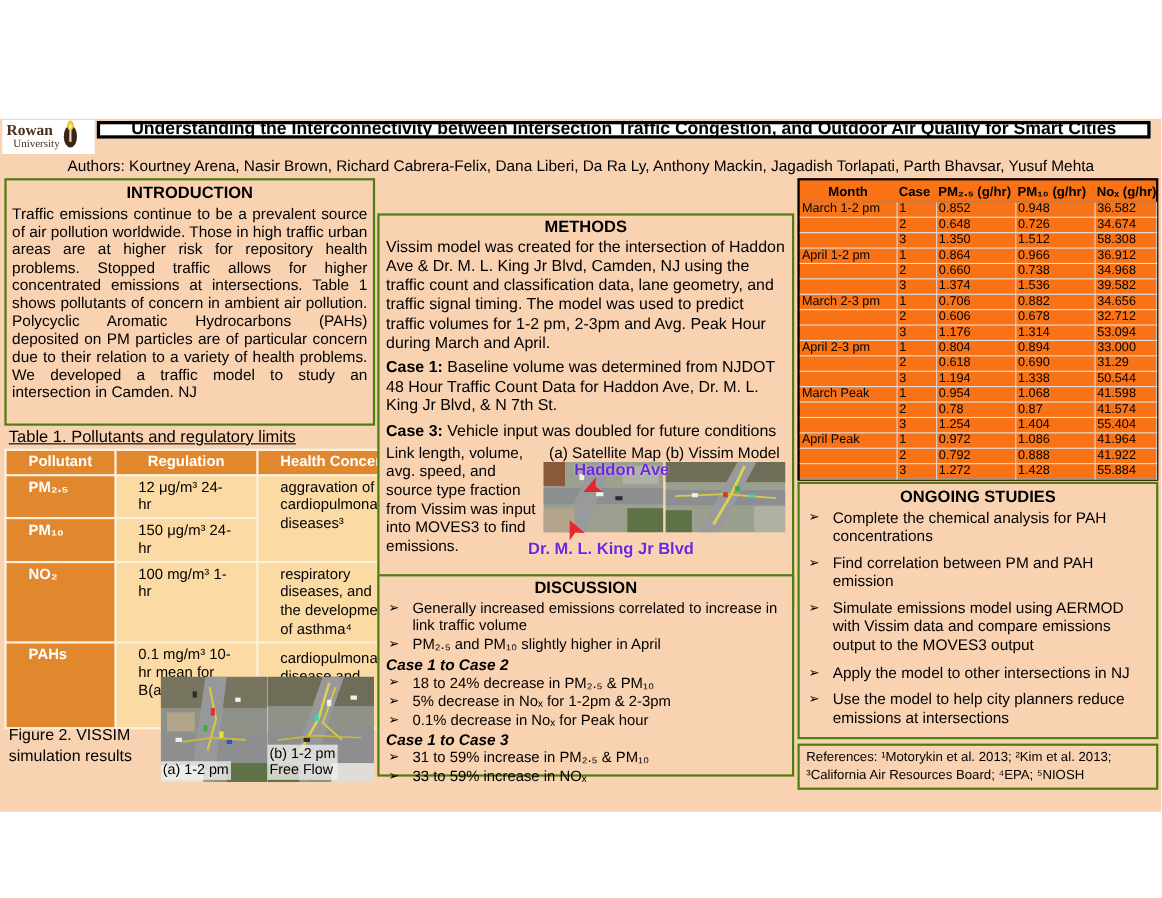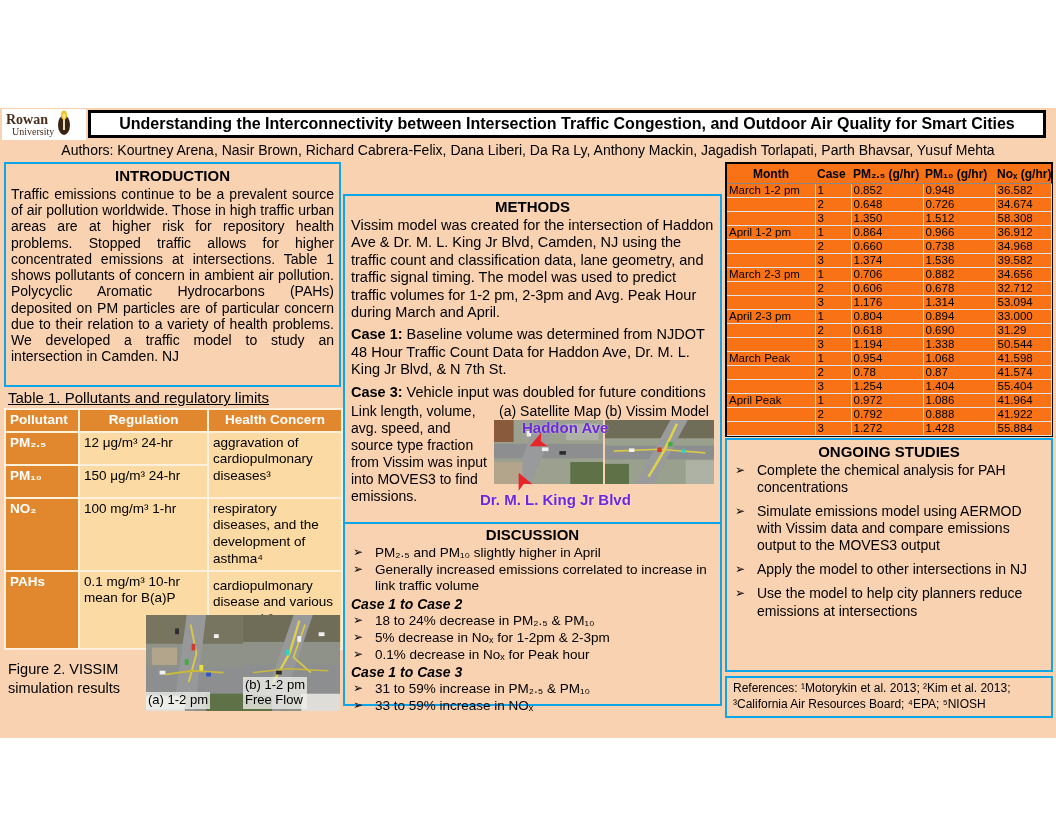--- a/index.html
+++ b/index.html
@@ -6,36 +6,36 @@
   .canvas{position:relative;width:1056px;height:816px;background:#ffffff;overflow:hidden;
           font-family:"Liberation Sans", sans-serif;color:#000;}
   .poster{position:absolute;left:0;top:108px;width:1056px;height:630px;background:#F9D2B2;}
 
   
   .logo{position:absolute;left:2px;top:1px;width:84px;height:31px;background:#ffffff;
         display:flex;align-items:center;padding-left:4px;box-sizing:border-box;}
   .logo-text{line-height:1;color:#4A2E1D;}
   .logo-row1{font-family:"Liberation Serif", serif;font-weight:bold;font-size:14px;}
   .logo-row2{font-family:"Liberation Serif", serif;font-size:10px;margin-left:6px;}
-  .title-box{position:absolute;left:88px;top:2px;width:958px;height:28px;background:#ffffff;
+  .title-box{position:absolute;left:88px;top:2px;width:958px;height:16px;background:#ffffff;
              border:3px solid #000;box-sizing:border-box;display:flex;align-items:center;justify-content:center;}
   .title-box span{font-size:16px;font-weight:bold;white-space:nowrap;}
   .authors{position:absolute;left:0;top:34px;width:1056px;text-align:center;font-size:14px;white-space:nowrap;}
 
   
-  .box{position:absolute;border:2px solid #0ea5e9;box-sizing:border-box;background:#F9D2B2;}
+  .box{position:absolute;border:2px solid #4d7c0f;box-sizing:border-box;background:#F9D2B2;}
   .box h2{margin:1px 0 2px 0;text-align:center;font-size:15px;font-weight:bold;}
 
   
   .intro-box{left:4px;top:54px;width:337px;height:225px;padding:2px 5px;}
   .intro-box p{margin:0;font-size:14px;line-height:1.16;text-align:justify;}
   .t1-title{position:absolute;left:8px;top:281px;font-size:15px;text-decoration:underline;}
   .table1{position:absolute;left:4px;top:300px;border-collapse:collapse;table-layout:fixed;}
   .table1 col.c1{width:74px;} .table1 col.c2{width:129px;} .table1 col.c3{width:134px;}
-  .table1 th,.table1 td{border:2px solid #FDF1DD;vertical-align:top;padding:2px 4px;
+  .table1 th,.table1 td{border:2px solid #FDF1DD;vertical-align:top;padding:2px 20px;
                         font-size:13.5px;line-height:1.24;text-align:left;}
   .table1 .orange{background:#E1882F;color:#ffffff;font-weight:bold;}
   .table1 .light{background:#FBDAA4;color:#000;}
   .r1{height:33px;} .r2{height:33px;} .r3{height:72px;} .r4{height:78px;}
 
   .fig2-caption{position:absolute;left:8px;top:552px;width:135px;font-size:14.5px;line-height:1.3;}
   .fig2-photos{position:absolute;left:146px;top:507px;width:195px;height:96px;display:flex;}
   .photo{position:relative;width:97px;height:96px;overflow:hidden;}
   .photo svg{display:block;width:100%;height:100%;}
   .photo-label{position:absolute;left:0;bottom:2px;background:rgba(238,238,235,0.78);
@@ -246,22 +246,22 @@
           <div class="red-arrow arrow-haddon">➤</div>
           <div class="red-arrow arrow-mlk">➤</div>
           <div class="red-label mlk">Dr. M. L. King Jr Blvd</div>
         </div>
       </div>
     </section>
 
     <section class="box discussion-box">
       <h2>DISCUSSION</h2>
       <ul class="disc-list">
+        <li>Generally increased emissions correlated to increase in link traffic volume</li>
         <li>PM₂.₅ and PM₁₀ slightly higher in April</li>
-        <li>Generally increased emissions correlated to increase in link traffic volume</li>
       </ul>
       <div class="case-line">Case 1 to Case 2</div>
       <ul class="disc-list">
         <li>18 to 24% decrease in PM₂.₅ &amp; PM₁₀</li>
         <li>5% decrease in Noₓ for 1-2pm &amp; 2-3pm</li>
         <li>0.1% decrease in Noₓ for Peak hour</li>
       </ul>
       <div class="case-line">Case 1 to Case 3</div>
       <ul class="disc-list">
         <li>31 to 59% increase in PM₂.₅ &amp; PM₁₀</li>
@@ -415,20 +415,21 @@
               <td>55.884</td>
             </tr>
           </tbody>
       </table>
     </div>
 
     <section class="box ongoing-box">
       <h2>ONGOING STUDIES</h2>
       <ul class="ongoing-list">
         <li>Complete the chemical analysis for PAH concentrations</li>
+        <li>Find correlation between PM and PAH emission</li>
         <li>Simulate emissions model using AERMOD with Vissim data and compare emissions output to the MOVES3 output</li>
         <li>Apply the model to other intersections in NJ</li>
         <li>Use the model to help city planners reduce emissions at intersections</li>
       </ul>
     </section>
 
     <section class="box refs-box">
       <p>References: ¹Motorykin et al. 2013; ²Kim et al. 2013; ³California Air Resources Board; ⁴EPA; ⁵NIOSH</p>
     </section>
 

